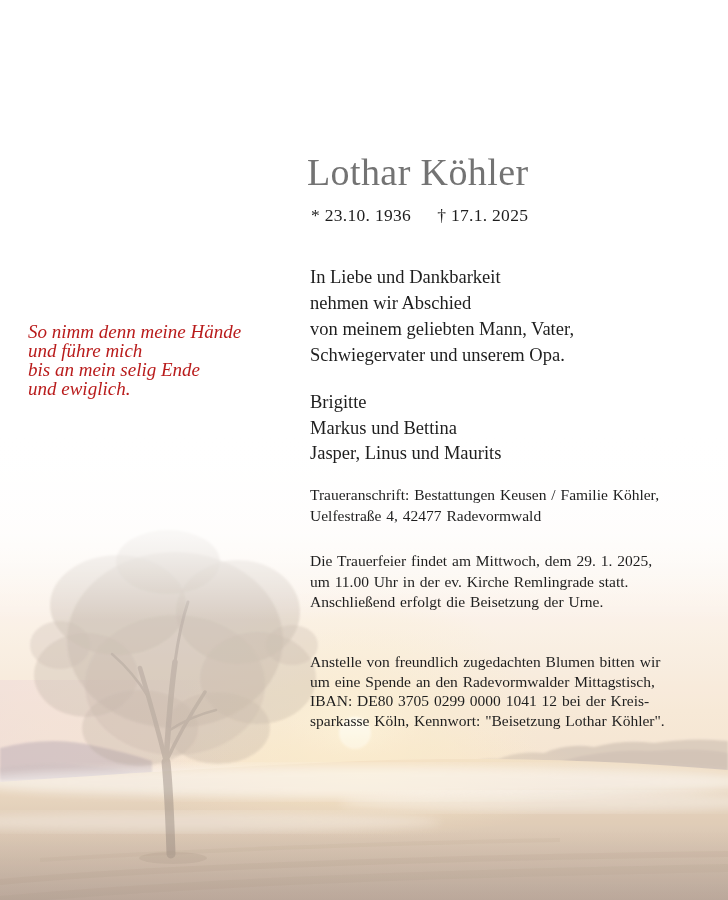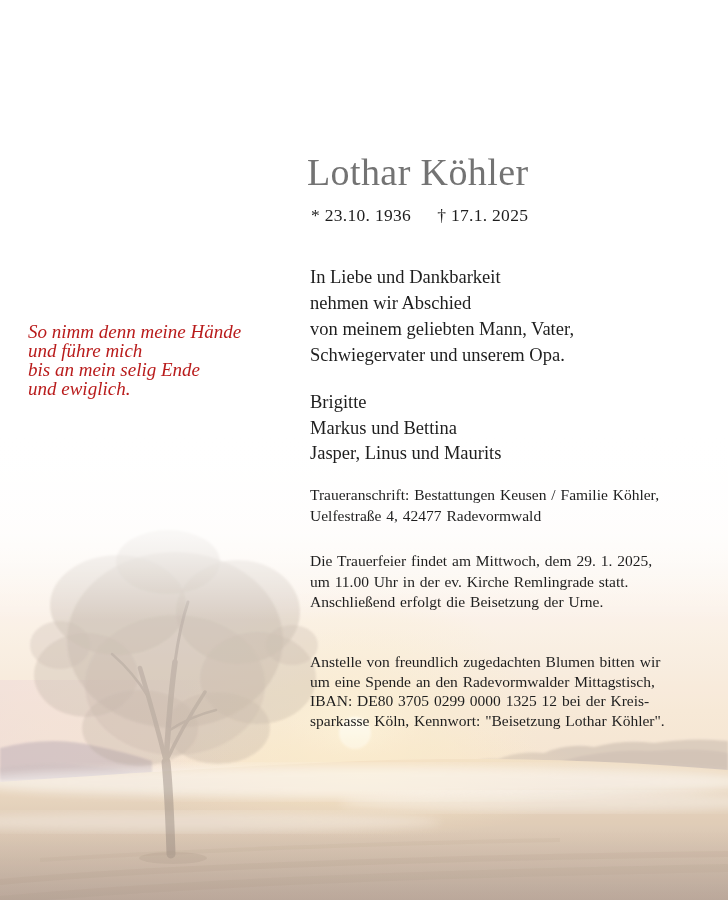--- a/index.html
+++ b/index.html
@@ -165,17 +165,17 @@
 
   <div class="txt small service">
     <div>Die Trauerfeier findet am Mittwoch, dem 29. 1. 2025,</div>
     <div>um 11.00 Uhr in der ev. Kirche Remlingrade statt.</div>
     <div>Anschließend erfolgt die Beisetzung der Urne.</div>
   </div>
 
   <div class="txt small donation">
     <div>Anstelle von freundlich zugedachten Blumen bitten wir</div>
     <div>um eine Spende an den Radevormwalder Mittagstisch,</div>
-    <div>IBAN: DE80 3705 0299 0000 1325 12 bei der Kreis-</div>
+    <div>IBAN: DE80 3705 0299 0000 1041 12 bei der Kreis-</div>
     <div>sparkasse Köln, Kennwort: "Beisetzung Lothar Köhler".</div>
   </div>
 
 </div>
 
 </body></html>

